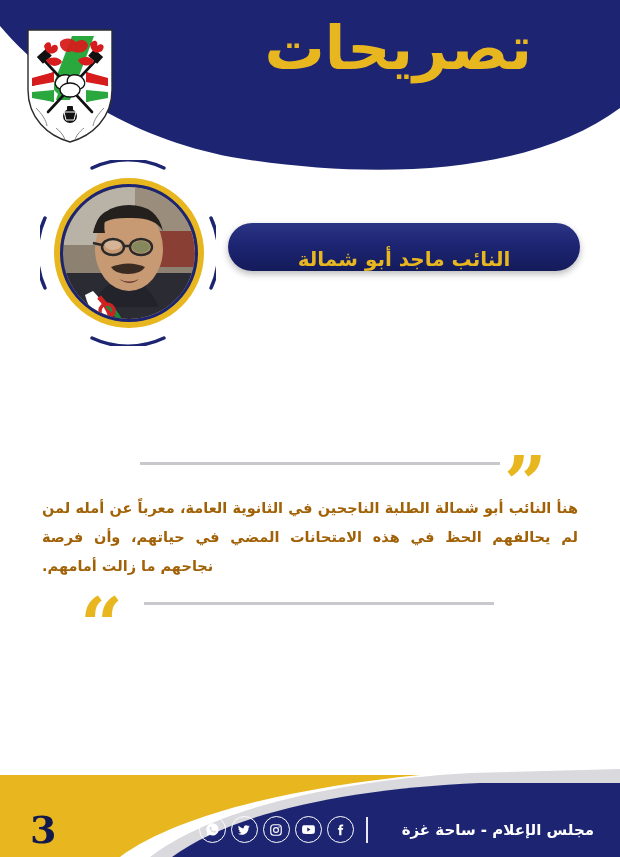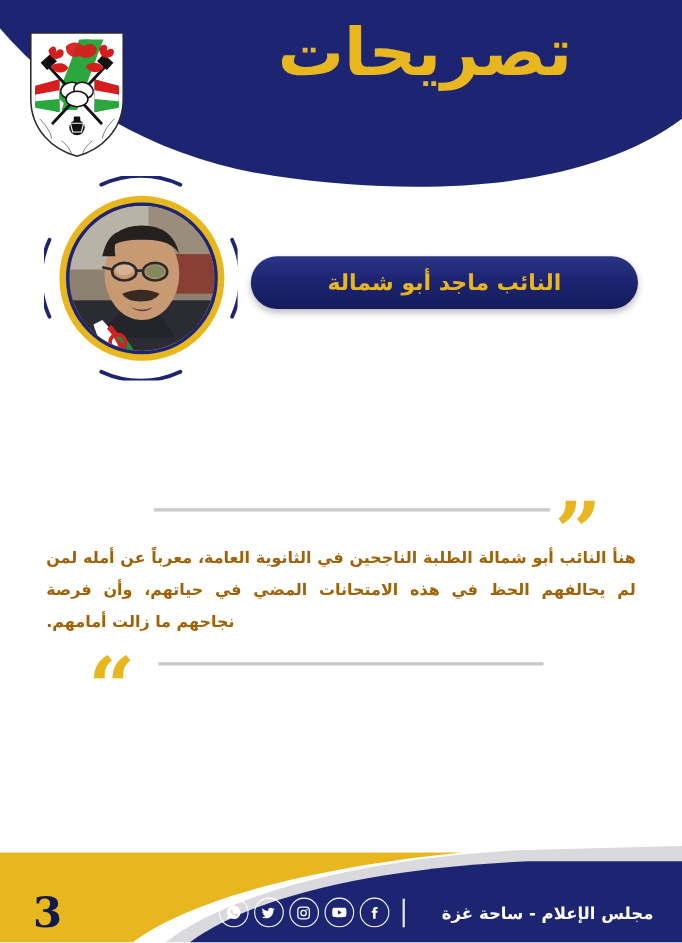--- a/index.html
+++ b/index.html
@@ -32,21 +32,21 @@
   .logo-emblem {
     position: absolute;
     left: 20px;
     top: 24px;
     width: 100px;
     height: 122px;
   }
 
   .header-title {
     position: absolute;
-    right: 100px;
+    right: 88px;
     top: 18px;
     font-family: "DejaVu Sans", sans-serif;
     font-size: 60px;
     font-weight: bold;
     color: #E8B720;
     direction: rtl;
     letter-spacing: 1px;
     line-height: 1;
     text-align: right;
     white-space: nowrap;
@@ -86,28 +86,28 @@
     left: 0; top: 0;
     width: 132px; height: 132px;
     border-radius: 50%;
     overflow: hidden;
   }
 
   
   .name-banner {
     position: absolute;
     left: 228px;
-    top: 233px;
+    top: 223px;
     width: 352px;
     height: 48px;
     border-radius: 24px;
     background: linear-gradient(180deg, #2b3585 0%, #1d2573 45%, #141b5a 100%);
     box-shadow: 0 3px 7px rgba(0,0,0,0.28);
     display: flex;
-    align-items: center;
+    align-items: flex-end;
     justify-content: center;
     direction: rtl;
   }
   .name-banner-text {
     font-family: "DejaVu Sans", sans-serif;
     font-size: 20px;
     font-weight: bold;
     color: #E8B720;
     white-space: nowrap;
     letter-spacing: 0.2px;

